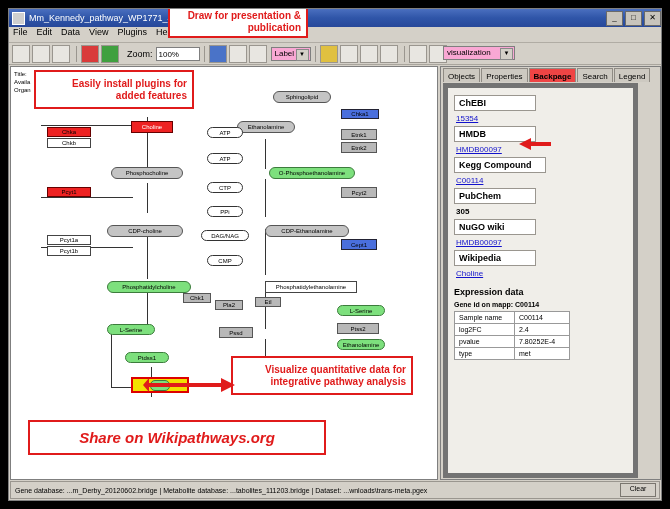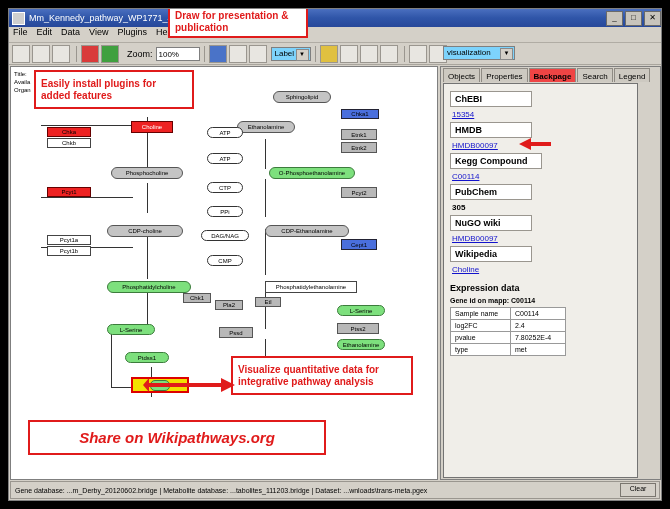--- a/index.html
+++ b/index.html
@@ -102,21 +102,21 @@
     width: 44px; height: 14px;
     background: #fff;
     border: 1px solid #7f7f7f;
     font-size: 8px;
     line-height: 13px;
     padding-left: 2px;
     box-sizing: border-box;
   }
   .combo {
     height: 14px;
-    background: #7dd3fc;
+    background: #f9a8d4;
     border: 1px solid #7f7f7f;
     font-size: 8px;
     line-height: 12px;
     padding-left: 3px;
     box-sizing: border-box;
     position: relative;
     display: inline-block;
   }
   .combo .arrow {
     position: absolute;
@@ -226,21 +226,21 @@
   }
   .rp-tab.active {
     background: #ef4444;
     font-weight: bold;
   }
   .rp-body {
     position: absolute;
     left: 2px; top: 16px;
     width: 195px; height: 395px;
     background: #f0eee9;
-    border: 1px solid #737373;
+    border: 5px solid #737373;
     box-sizing: border-box;
     overflow: hidden;
     padding: 4px 6px;
   }
   .section-box {
     background: #fff;
     border: 1px solid #9a968f;
     font-size: 9px;
     font-weight: bold;
     padding: 2px 4px;
@@ -310,21 +310,21 @@
     line-height: 10px;
   }
   
   .anno {
     position: absolute;
     background: #ffffff;
     border: 2px solid #e01b1b;
     color: #e01b1b;
     font-weight: bold;
     font-size: 10px;
-    text-align: left;
+    text-align: right;
     display: flex;
     align-items: center;
     justify-content: center;
     padding: 3px 5px;
     box-sizing: border-box;
     line-height: 12px;
     z-index: 20;
   }
   .anno-share {
     font-style: italic;

